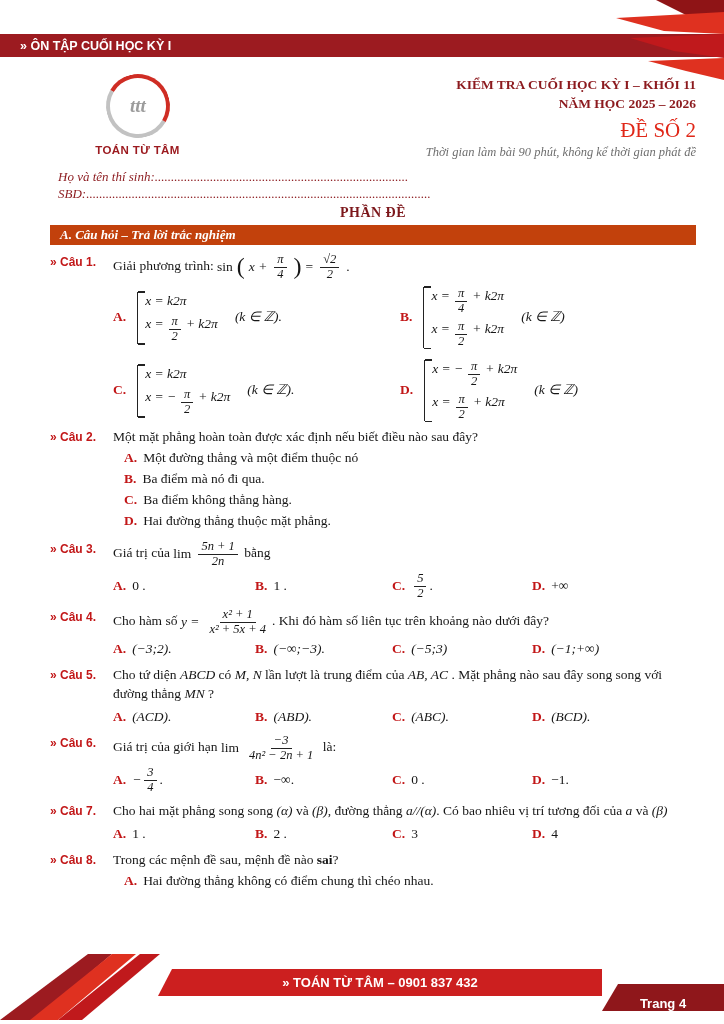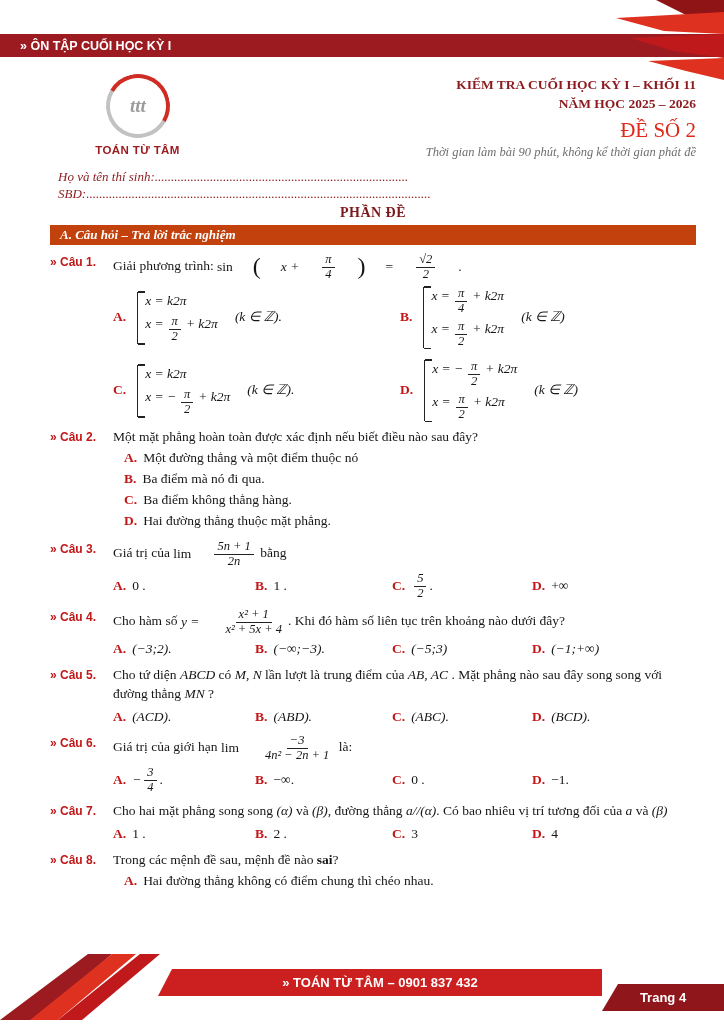--- a/index.html
+++ b/index.html
@@ -25,21 +25,21 @@
   .part-title{text-align:center;font-weight:700;color:#7c171b;font-size:14px;margin:2px 0 4px;letter-spacing:.5px}
   .section-bar{background:#c2410c;color:#fff;font-weight:700;font-style:italic;font-size:13px;
                height:20px;display:flex;align-items:center;padding:0 10px}
   .questions{margin-top:8px}
   .q{margin-bottom:7px}
   .q-row{display:flex;align-items:flex-start}
   .q-label{width:63px;flex:none;color:#c21718;font-family:"Liberation Sans",sans-serif;font-weight:700;
            font-size:12px;padding-top:2px;white-space:nowrap}
   .q-body{flex:1;line-height:1.4}
   .mi{font-style:italic}
-  .mrow{display:inline-flex;align-items:center;gap:20px;vertical-align:middle}
+  .mrow{display:inline-flex;align-items:center;gap:4px;vertical-align:middle}
   .frac{display:inline-flex;flex-direction:column;align-items:center;vertical-align:middle;
         margin:0 3px;line-height:1.1;font-size:12.5px;font-style:italic}
   .fn{border-bottom:1px solid #222;padding:0 3px}
   .fd{padding:0 3px}
   .bigp{font-size:24px;font-weight:400;line-height:1;position:relative;top:-1px}
   .opt-letter{color:#c21718;font-weight:700;margin-right:6px}
   .optrow{display:grid;grid-template-columns:142px 137px 140px 1fr;margin-top:4px}
   .optrow .opt{display:flex;align-items:center}
   .opt-stack .opt{margin:2px 11px}
   .cases{display:inline-flex;flex-direction:column;gap:4px;padding-left:7px;border-left:1.6px solid #222;
@@ -50,21 +50,21 @@
   .q1grid{display:grid;grid-template-columns:287px 1fr;row-gap:12px;margin-top:6px}
   .q1grid .opt{display:flex;align-items:center}
   .opt-suffix{margin-left:12px}
   .footer{position:absolute;bottom:0;left:0;width:724px;height:75px;z-index:2}
   .deco-bl{position:absolute;left:0;bottom:4px;line-height:0}
   .fbar{position:absolute;left:158px;right:122px;bottom:28px;height:27px;background:#cc1f1f;
         display:flex;align-items:center;justify-content:center;color:#fff;
         font-family:"Liberation Sans",sans-serif;font-weight:700;font-size:13px;
         clip-path:polygon(14px 0,100% 0,100% 100%,0 100%)}
   .fpage{position:absolute;right:0;bottom:13px;width:122px;height:27px;background:#8f171b;
-         display:flex;align-items:center;justify-content:center;color:#fff;
+         display:flex;align-items:flex-end;justify-content:center;color:#fff;
          font-family:"Liberation Sans",sans-serif;font-weight:700;font-size:13px;
          clip-path:polygon(16px 0,100% 0,100% 100%,0 100%)}
 </style>
 </head>
 <body>
 
 <div class="topbar">
   <span>» ÔN TẬP CUỐI HỌC KỲ I</span>
 </div>
 

